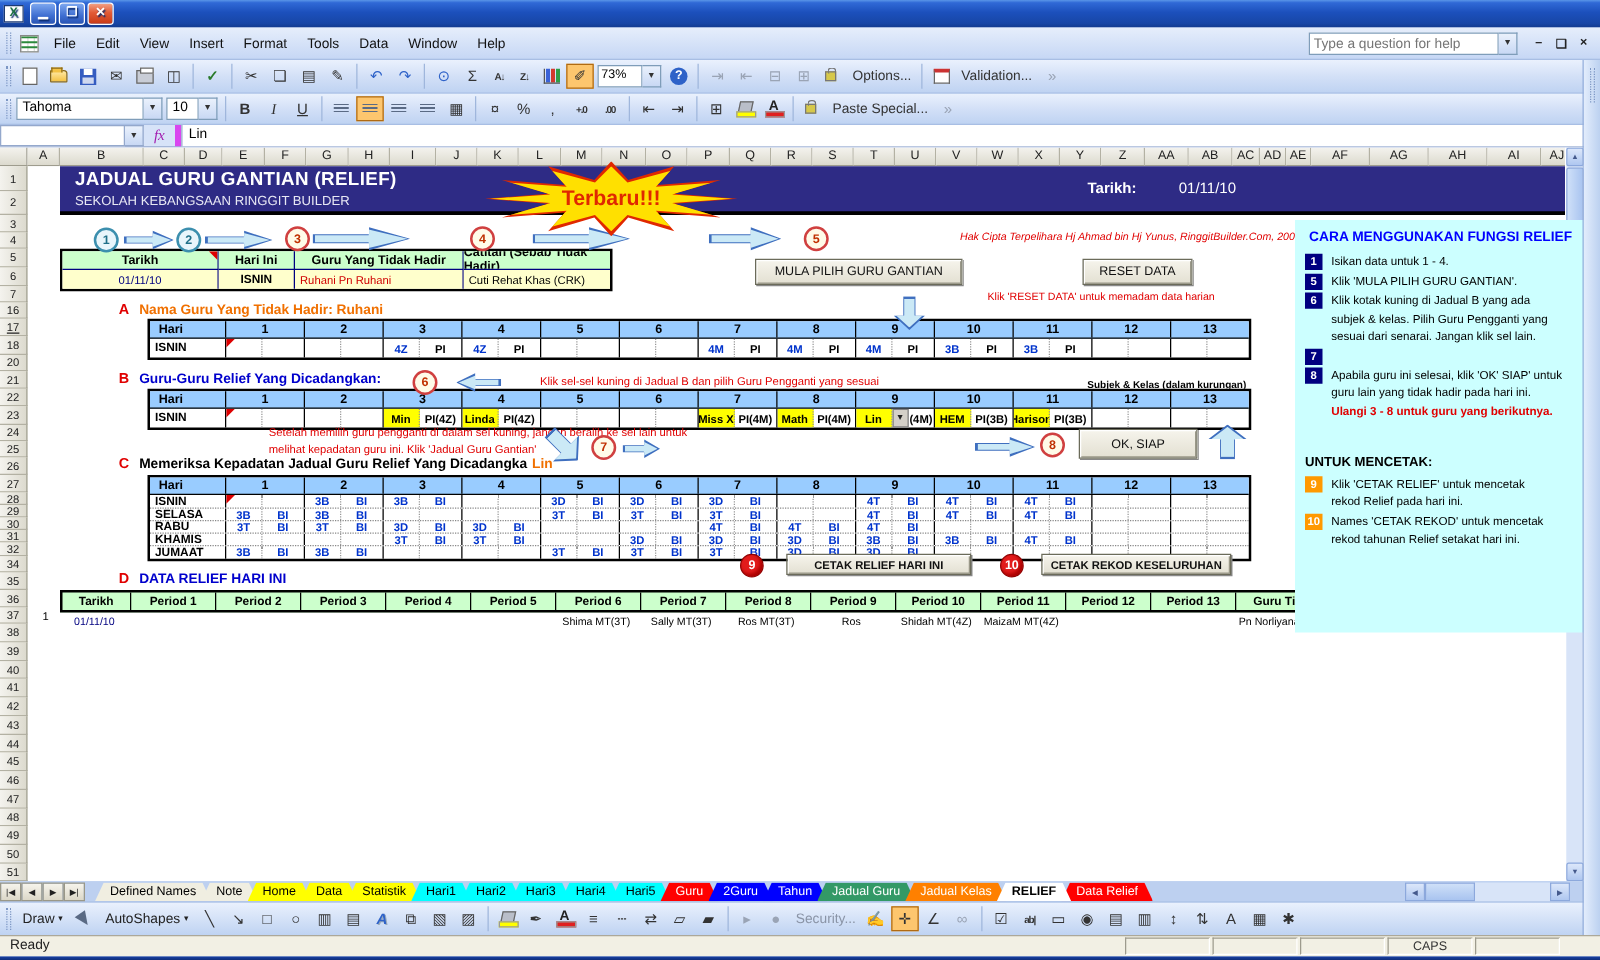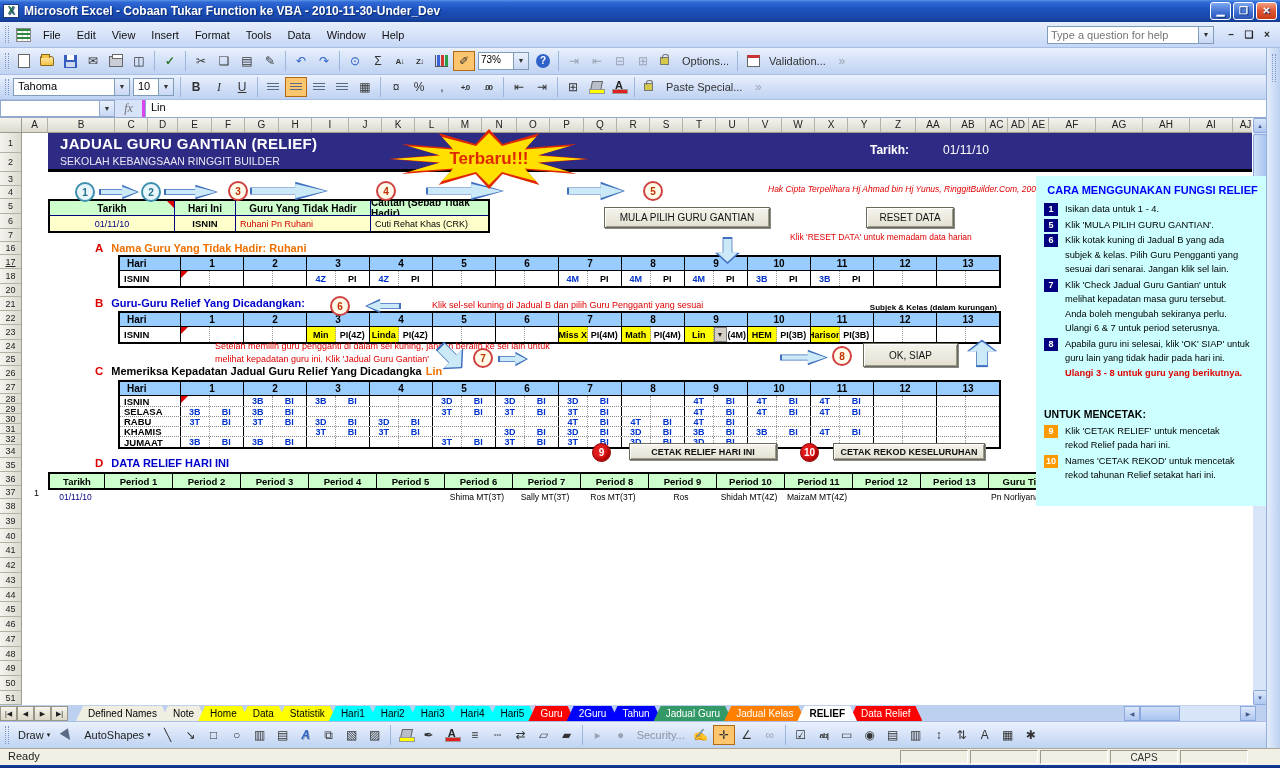--- a/index.html
+++ b/index.html
@@ -66,21 +66,21 @@
   .i-font{width:14px;height:14px;position:relative;font-size:11px;font-weight:bold;color:#222;text-align:center;line-height:11px}
   .i-font::after{content:"";position:absolute;left:0;bottom:0;width:14px;height:3px;background:#E02020;border:1px solid #999}
   .i-lock{width:9px;height:8px;border:1px solid #777;background:#d6c84a;position:relative;margin-right:3px}
   .i-lock::before{content:"";position:absolute;left:1px;top:-4px;width:5px;height:4px;border:1px solid #777;border-bottom:none;border-radius:3px 3px 0 0}
   .tinytxt{font-size:8px;font-weight:bold;letter-spacing:-1px}
 
   
   .formulabar{height:18px;flex:none;display:flex;align-items:stretch;background:#D7E3F8;border-bottom:1px solid #94A8CC}
   .namebox{width:100px;background:#fff;border:1px solid #94A8CC;font-size:11px;padding:1px 4px}
   .nbdd{width:15px;background:linear-gradient(#EAF1FC,#C8D8F4);border:1px solid #94A8CC;border-left:none;font-size:7px;text-align:center;line-height:16px;color:#333}
-  .fxzone{width:30px;display:flex;align-items:center;justify-content:center;font-family:"Liberation Serif",serif;font-style:italic;font-size:12px;color:#737373;border-right:3px solid #d946ef}
+  .fxzone{width:30px;display:flex;align-items:center;justify-content:center;font-family:"Liberation Serif",serif;font-style:italic;font-size:12px;color:#a21caf;border-right:5px solid #d946ef}
   .fml{flex:1;background:#fff;font-size:11px;padding:1px 5px;border-left:1px solid #94A8CC}
 
   
   .sheet{position:relative;flex:1;background:#fff;overflow:hidden}
   .corner{position:absolute;left:0;top:0;width:22px;height:15px;background:linear-gradient(#F4F3EE,#DCDACE);border-right:1px solid #9e9c8e;border-bottom:1px solid #9e9c8e}
   #colhdr{position:absolute;left:22px;top:0;right:28px;height:15px;display:flex;overflow:hidden}
   .colcell{height:15px;flex:none;background:linear-gradient(#F4F3EE,#DCDACE);border-right:1px solid #b3b1a3;border-bottom:1px solid #9e9c8e;
     font-size:10px;text-align:center;line-height:14px;color:#222}
   #rowhdr{position:absolute;left:0;top:15px;width:22px;bottom:0;background:#ECEAE0}
   .rowcell{position:absolute;left:0;width:22px;background:linear-gradient(90deg,#F4F3EE,#DCDACE);border-right:1px solid #9e9c8e;border-bottom:1px solid #b3b1a3;
@@ -211,21 +211,20 @@
   .stbox{position:absolute;top:1px;height:14px;border:1px solid;border-color:#9d9b8d #fff #fff #9d9b8d;font-size:10px;text-align:center;line-height:13px;color:#333}
   .bottomedge{height:3px;flex:none;background:linear-gradient(#1941A5,#0F2E7A)}
 </style>
 </head>
 <body>
 
 <div class="window">
 
   <div class="titlebar">
     <div class="appicon">X</div>
-    <div class="title-text">Microsoft Excel - Cobaan Tukar Function ke VBA - 2010-11-30-Under_Dev</div>
     <div class="winbtns">
       <div class="wb">▁</div>
       <div class="wb">❐</div>
       <div class="wb close">✕</div>
     </div>
   </div>
 
   <div class="menubar">
     <div class="grip"></div>
     <div class="menusheet"></div>
@@ -1036,26 +1035,20 @@
             <div class="hstep">
               <div class="hn">6</div>
               <div class="hlines">
                 <div class="hline">Klik kotak kuning di Jadual B yang ada</div>
                 <div class="hline">subjek &amp; kelas. Pilih Guru Pengganti yang</div>
                 <div class="hline">sesuai dari senarai. Jangan klik sel lain.</div>
               </div>
             </div>
             <div class="hstep">
               <div class="hn">7</div>
-              <div class="hlines">
-                <div class="hline">Klik 'Check Jadual Guru Gantian' untuk</div>
-                <div class="hline">melihat kepadatan masa guru tersebut.</div>
-                <div class="hline">Anda boleh mengubah sekiranya perlu.</div>
-                <div class="hline">Ulangi 6 &amp; 7 untuk period seterusnya.</div>
-              </div>
             </div>
             <div class="hstep">
               <div class="hn">8</div>
               <div class="hlines">
                 <div class="hline">Apabila guru ini selesai, klik 'OK' SIAP' untuk</div>
                 <div class="hline">guru lain yang tidak hadir pada hari ini.</div>
               </div>
             </div>
           </div>
         <div class="hred">Ulangi 3 - 8 untuk guru yang berikutnya.</div>

